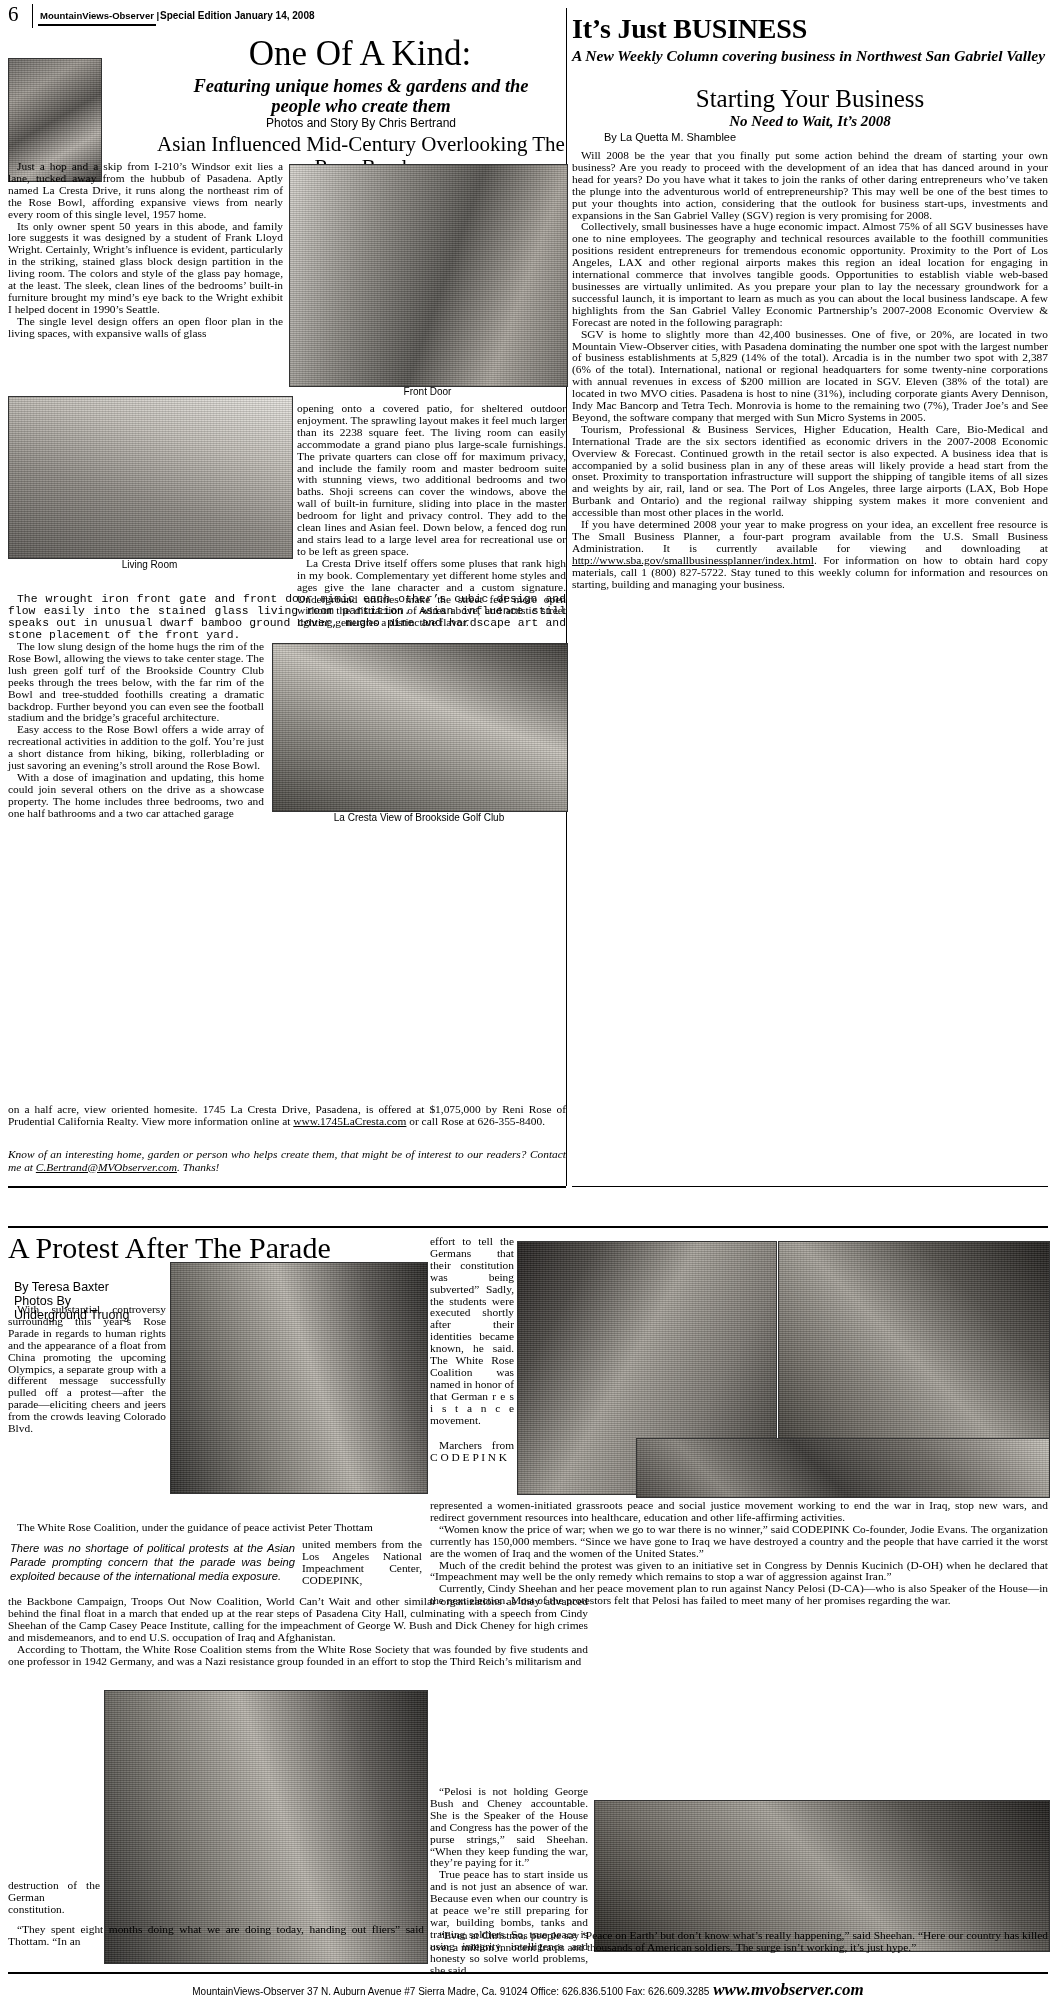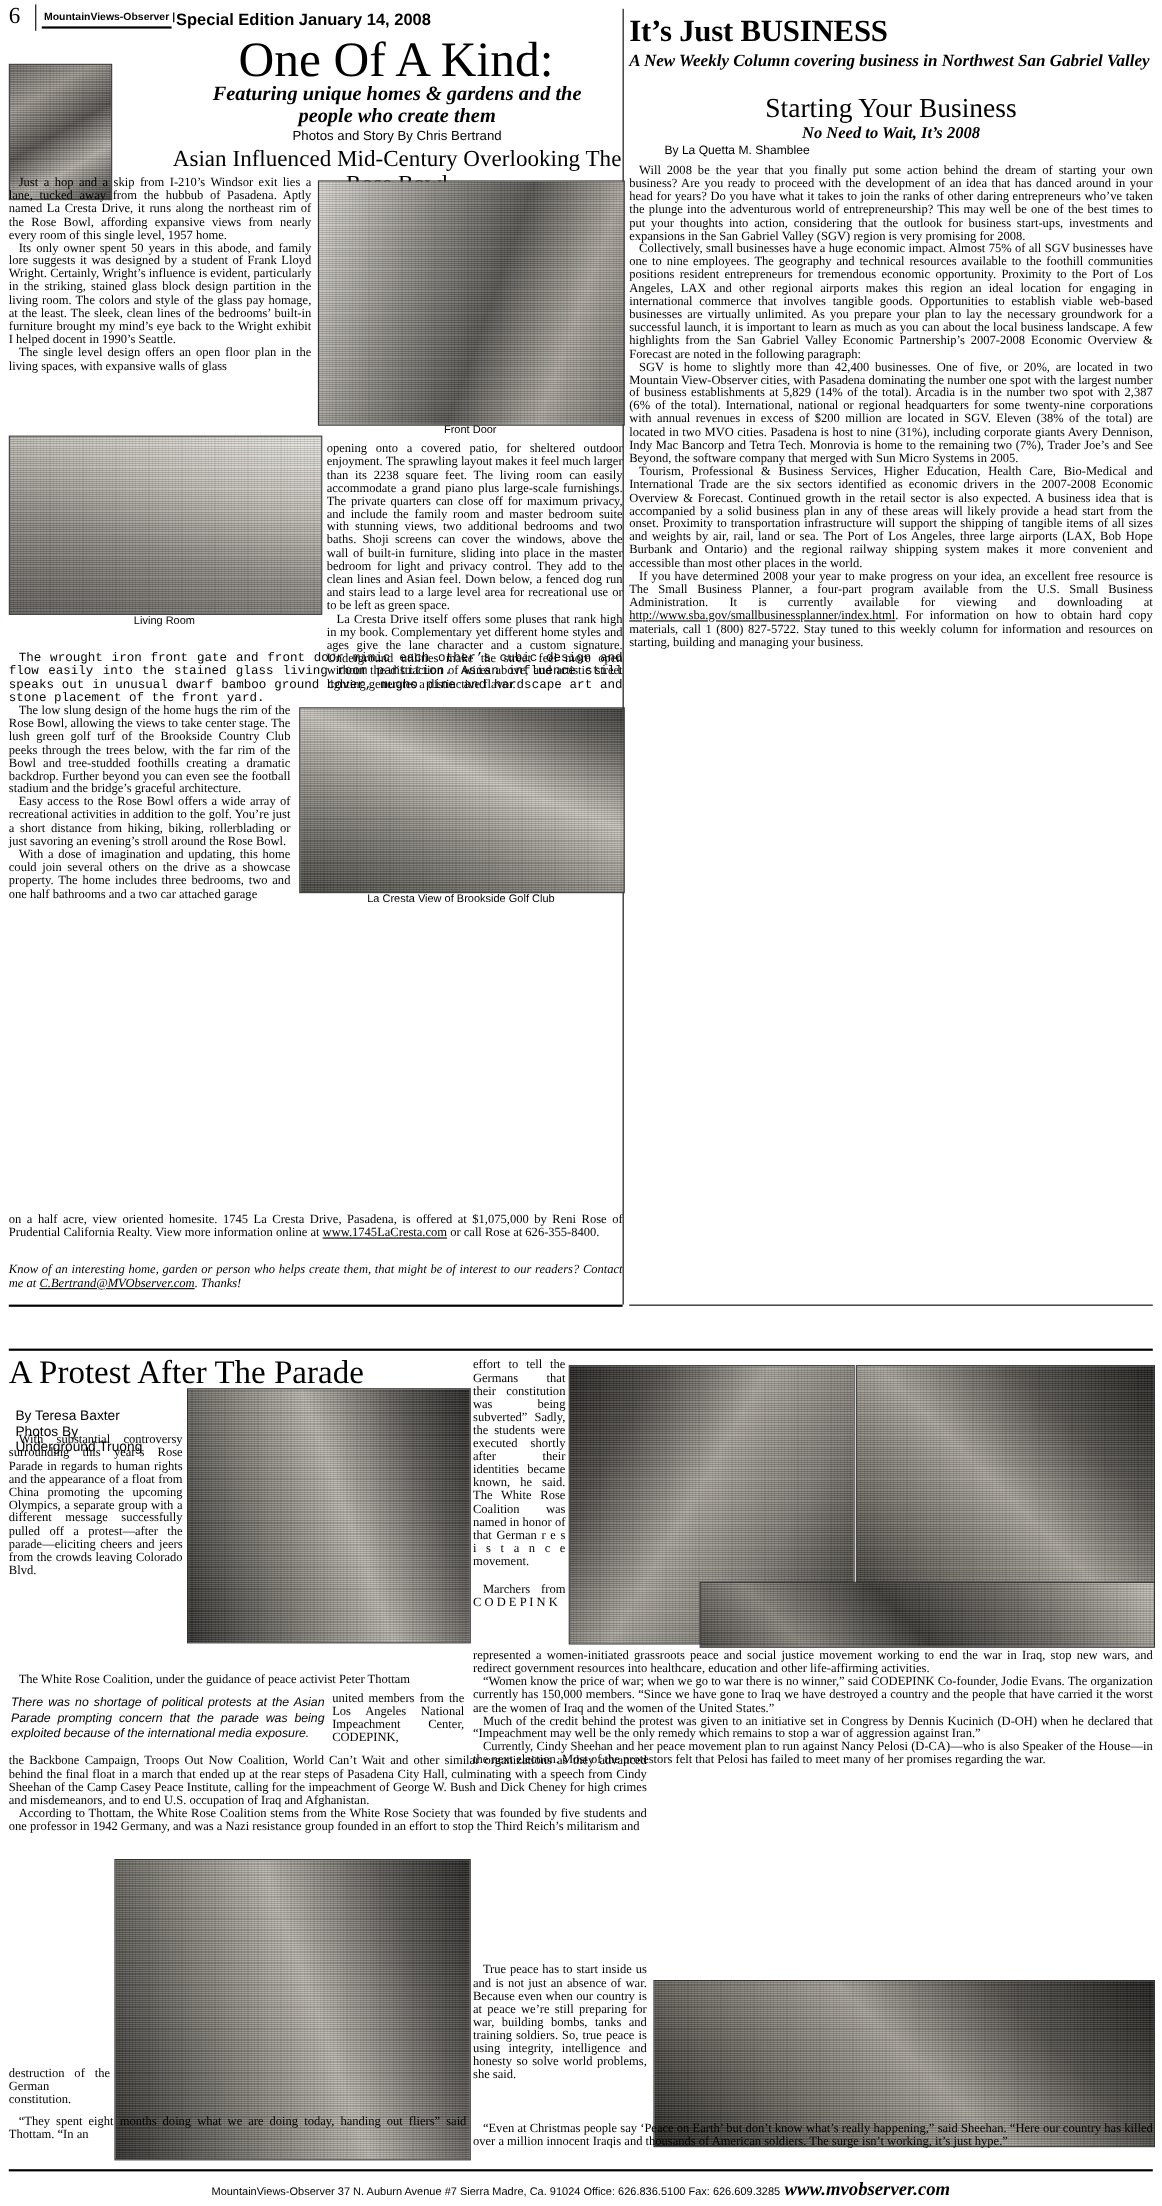--- a/index.html
+++ b/index.html
@@ -5,34 +5,34 @@
   html,body{margin:0;padding:0;background:#fff;}
   body{width:1056px;height:2005px;font-family:"Liberation Serif",serif;color:#000;overflow:hidden;position:relative;}
   .page{width:1056px;height:2005px;position:relative;box-sizing:border-box;padding:0;}
 
   
   .masthead{position:absolute;left:8px;top:4px;width:1040px;height:26px;}
   .pagenum{position:absolute;left:0;top:0;font-family:"Liberation Serif",serif;font-size:21px;line-height:21px;}
   .vrule{position:absolute;left:24px;top:0px;width:1px;height:24px;background:#000;}
   .mastline{position:absolute;left:30px;top:20px;width:118px;height:2px;background:#000;}
   .mastlabel{position:absolute;left:32px;top:6px;font-family:"Liberation Sans",sans-serif;font-size:9.5px;font-weight:bold;letter-spacing:0px;white-space:nowrap;}
-  .mastdate{position:absolute;left:152px;top:6px;font-family:"Liberation Sans",sans-serif;font-size:15px;font-weight:bold;white-space:nowrap;}
+  .mastdate{position:absolute;left:152px;top:6px;font-family:"Liberation Sans",sans-serif;font-size:10px;font-weight:bold;white-space:nowrap;}
 
   
   .hr{position:absolute;background:#000;}
   .vsep{position:absolute;background:#000;width:1px;}
 
   
   .col{position:absolute;text-align:justify;font-size:11.4px;line-height:11.9px;font-family:"Liberation Serif",serif;}
   .col p{margin:0;text-indent:9px;}
   .col p.noind{text-indent:0;}
 
   .imgbox{position:absolute;background:#b8b8b8;border:1px solid #333;overflow:hidden;}
   .cap{position:absolute;font-family:"Liberation Sans",sans-serif;font-size:10px;text-align:center;}
-  .title-main{position:absolute;text-align:center;font-family:"Liberation Serif",serif;font-size:45px;line-height:36px;}
+  .title-main{position:absolute;text-align:center;font-family:"Liberation Serif",serif;font-size:35px;line-height:36px;}
   .sub-bi{position:absolute;text-align:center;font-family:"Liberation Serif",serif;font-weight:bold;font-style:italic;font-size:18.5px;line-height:20px;}
   .byline-s{position:absolute;text-align:center;font-family:"Liberation Sans",sans-serif;font-size:12px;}
   .deck{position:absolute;text-align:center;font-family:"Liberation Serif",serif;font-size:21px;line-height:23px;}
 
   .biz-title{position:absolute;font-family:"Liberation Serif",serif;font-weight:bold;font-size:28px;line-height:30px;letter-spacing:-0.2px;}
   .biz-sub{position:absolute;font-family:"Liberation Serif",serif;font-weight:bold;font-style:italic;font-size:15.5px;line-height:16.5px;}
   .biz-h{position:absolute;text-align:center;font-family:"Liberation Serif",serif;font-size:25px;line-height:27px;}
   .biz-h2{position:absolute;text-align:center;font-family:"Liberation Serif",serif;font-weight:bold;font-style:italic;font-size:15px;}
   .biz-by{position:absolute;font-family:"Liberation Sans",sans-serif;font-size:11px;padding-left:32px;}
 
@@ -211,20 +211,21 @@
   </div>
 
   <div class="col" style="left:430px;top:1500px;width:618px;">
     <p class="noind">represented a women-initiated grassroots peace and social justice movement working to end the war in Iraq, stop new wars, and redirect government resources into healthcare, education and other life-affirming activities.</p>
     <p>“Women know the price of war; when we go to war there is no winner,” said CODEPINK Co-founder, Jodie Evans. The organization currently has 150,000 members. “Since we have gone to Iraq we have destroyed a country and the people that have carried it the worst are the women of Iraq and the women of the United States.”</p>
     <p>Much of the credit behind the protest was given to an initiative set in Congress by Dennis Kucinich (D-OH) when he declared that “Impeachment may well be the only remedy which remains to stop a war of aggression against Iran.”</p>
     <p>Currently, Cindy Sheehan and her peace movement plan to run against Nancy Pelosi (D-CA)—who is also Speaker of the House—in the next election. Most of the protestors felt that Pelosi has failed to meet many of her promises regarding the war.</p>
   </div>
 
   <div class="col" style="left:430px;top:1786px;width:158px;">
+    <p>“Pelosi is not holding George Bush and Cheney accountable. She is the Speaker of the House and Congress has the power of the purse strings,” said Sheehan. “When they keep funding the war, they’re paying for it.”</p>
     <p>True peace has to start inside us and is not just an absence of war. Because even when our country is at peace we’re still preparing for war, building bombs, tanks and training soldiers. So, true peace is using integrity, intelligence and honesty so solve world problems, she said.</p>
   </div>
   <div class="col" style="left:430px;top:1930px;width:618px;">
     <p>“Even at Christmas people say ‘Peace on Earth’ but don’t know what’s really happening,” said Sheehan. “Here our country has killed over a million innocent Iraqis and thousands of American soldiers. The surge isn’t working, it’s just hype.”</p>
   </div>
 
   <div class="hr" style="left:8px;top:1972px;width:1040px;height:2px;"></div>
   <div class="footer">
     <span class="ft">MountainViews-Observer   37 N. Auburn Avenue  #7  Sierra Madre, Ca.  91024   Office:  626.836.5100  Fax:  626.609.3285</span>
     <span class="fu">www.mvobserver.com</span>

